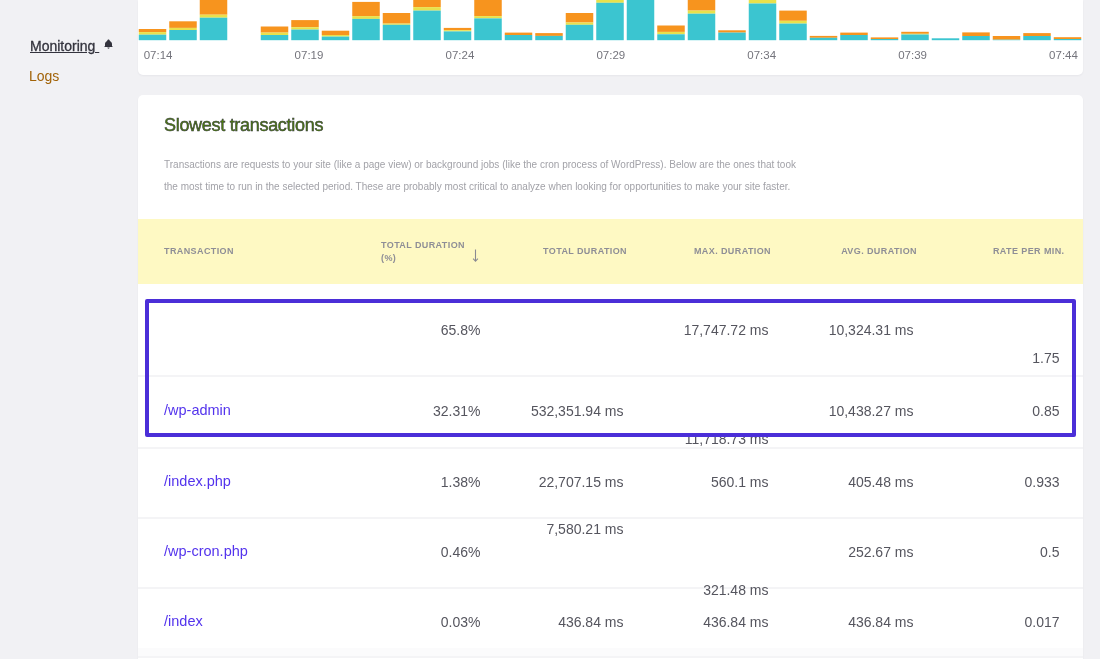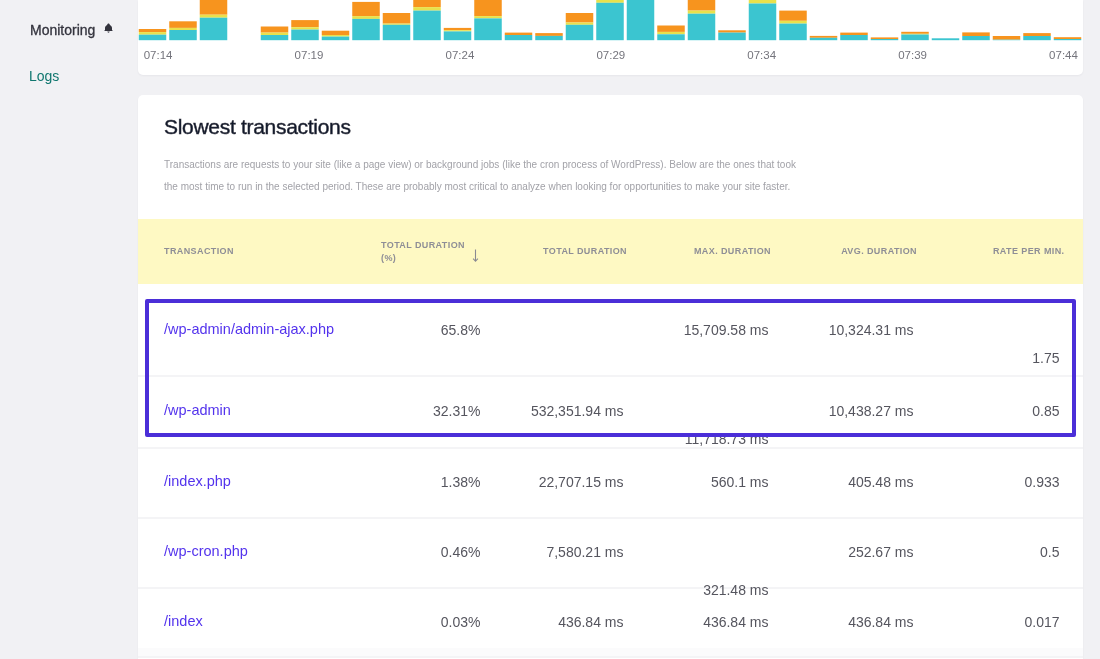--- a/index.html
+++ b/index.html
@@ -2,38 +2,38 @@
 <html><head>
 <meta charset="utf-8">
 <style>
 * { margin:0; padding:0; box-sizing:border-box; }
 html,body { width:1100px; height:659px; overflow:hidden; }
 body { background:#f1f1f4; font-family:"Liberation Sans", sans-serif; position:relative; }
 .page { position:absolute; inset:0; }
 .side-item { position:absolute; font-size:14px; }
 .chart-panel { position:absolute; left:138px; top:0; width:945px; height:75px; background:#fff; border-radius:0 0 5px 5px; box-shadow:0 1px 2px rgba(40,40,60,0.05); }
 .card { position:absolute; left:138px; top:95px; width:945px; height:600px; background:#fff; border-radius:5px; box-shadow:0 1px 2px rgba(40,40,60,0.05); }
-.card h2 { position:absolute; left:26px; top:20px; font-size:21px; font-weight:normal; letter-spacing:-0.3px; color:#0f172a; -webkit-text-stroke:0.5px #35353f; }
+.card h2 { position:absolute; left:26px; top:20px; font-size:18px; font-weight:normal; letter-spacing:-0.3px; color:#4d7c0f; -webkit-text-stroke:0.5px #35353f; }
 .desc { position:absolute; left:26px; top:59px; font-size:10px; line-height:22px; color:#a2a2a8; }
 .thead { position:absolute; left:0; top:124px; width:945px; height:65px; background:#fef9c3; }
 .th { position:absolute; font-size:9px; font-weight:bold; color:#8e8e96; letter-spacing:0.4px; }
 .link { position:absolute; font-size:14.5px; color:#5333ed; line-height:20px; }
 .val { position:absolute; font-size:14px; color:#55555e; line-height:20px; }
 .sep { position:absolute; left:0; width:945px; height:2px; background:#f4f4f6; }
 .hl-box { position:absolute; left:145px; top:298.5px; width:931px; height:138px; border:4px solid #4b2ed8; border-radius:2px; z-index:5; }
 </style>
 </head>
 <body>
 <div class="page">
-  <div class="side-item" style="left:30px; top:22px; color:#33333d; -webkit-text-stroke:0.3px #33333d;">Monitoring
+  <div class="side-item" style="left:30px; top:38px; color:#33333d;text-decoration:underline; -webkit-text-stroke:0.3px #33333d;">Monitoring
     <svg width="9" height="10" viewBox="0 0 9 10" style="margin-left:5px; vertical-align:2px;">
         <path d="M4.5 0.4 C5.2 0.4 5.8 1.0 5.8 1.7 L5.8 2.0 C7.1 2.5 8.0 3.7 8.0 5.1 L8.0 7.0 L8.9 8.1 L0.1 8.1 L1.0 7.0 L1.0 5.1 C1.0 3.7 1.9 2.5 3.2 2.0 L3.2 1.7 C3.2 1.0 3.8 0.4 4.5 0.4 Z M3.4 8.6 L5.6 8.6 C5.6 9.2 5.1 9.7 4.5 9.7 C3.9 9.7 3.4 9.2 3.4 8.6 Z" fill="#33333d"></path>
       </svg>
   </div>
-  <div class="side-item" style="left:29px; top:68px; color:#0f766e;">Logs</div>
+  <div class="side-item" style="left:29px; top:68px; color:#a16207;">Logs</div>
 
   <div class="chart-panel">
     <svg width="945" height="71" viewBox="0 0 945 71">
 <rect x="0.75" y="29.00" width="27.5" height="3.10" fill="#f7941e"></rect>
 <rect x="0.75" y="32.10" width="27.5" height="2.60" fill="#e8e14c"></rect>
 <rect x="0.75" y="34.70" width="27.5" height="5.50" fill="#3bc5d0"></rect>
 <rect x="31.25" y="21.30" width="27.5" height="6.60" fill="#f7941e"></rect>
 <rect x="31.25" y="27.90" width="27.5" height="2.10" fill="#e8e14c"></rect>
 <rect x="31.25" y="30.00" width="27.5" height="10.20" fill="#3bc5d0"></rect>
 <rect x="61.75" y="-8.00" width="27.5" height="22.70" fill="#f7941e"></rect>
@@ -127,40 +127,39 @@
         </svg>
       <div class="th" style="right:456px; top:27px;">TOTAL DURATION</div>
       <div class="th" style="right:312px; top:27px;">MAX. DURATION</div>
       <div class="th" style="right:166px; top:27px;">AVG. DURATION</div>
       <div class="th" style="right:18.5px; top:27px;">RATE PER MIN.</div>
     </div>
 <div class="sep" style="top:280px;"></div>
 <div class="sep" style="top:352px;"></div>
 <div class="sep" style="top:422px;"></div>
 <div class="sep" style="top:492px;"></div>
-<div class="link" style="left:26px;top:223.5px;">/wp-admin/admin-ajax.php</div>
 <div class="val" style="right:602.5px;top:224.5px;">65.8%</div>
-<div class="val" style="right:314.5px;top:224.5px;">15,709.58 ms</div>
+<div class="val" style="right:314.5px;top:224.5px;">17,747.72 ms</div>
 <div class="val" style="right:169.5px;top:224.5px;">10,324.31 ms</div>
 <div class="val" style="right:23.5px;top:224.5px;margin-top:28px;">1.75</div>
 <div class="link" style="left:26px;top:305px;">/wp-admin</div>
 <div class="val" style="right:602.5px;top:306px;">32.31%</div>
 <div class="val" style="right:459.5px;top:306px;">532,351.94 ms</div>
 <div class="val" style="right:314.5px;top:310px;margin-top:24px;">11,718.73 ms</div>
 <div class="val" style="right:169.5px;top:306px;">10,438.27 ms</div>
 <div class="val" style="right:23.5px;top:306px;">0.85</div>
 <div class="link" style="left:26px;top:376px;">/index.php</div>
 <div class="val" style="right:602.5px;top:377px;">1.38%</div>
 <div class="val" style="right:459.5px;top:377px;">22,707.15 ms</div>
 <div class="val" style="right:314.5px;top:377px;">560.1 ms</div>
 <div class="val" style="right:169.5px;top:377px;">405.48 ms</div>
 <div class="val" style="right:23.5px;top:377px;">0.933</div>
 <div class="link" style="left:26px;top:446px;">/wp-cron.php</div>
 <div class="val" style="right:602.5px;top:447px;">0.46%</div>
-<div class="val" style="right:459.5px;top:447px;">7,580.21 ms</div>
+<div class="val" style="right:459.5px;top:424px;">7,580.21 ms</div>
 <div class="val" style="right:314.5px;top:447px;margin-top:38px;">321.48 ms</div>
 <div class="val" style="right:169.5px;top:447px;">252.67 ms</div>
 <div class="val" style="right:23.5px;top:447px;">0.5</div>
 <div class="link" style="left:26px;top:516px;">/index</div>
 <div class="val" style="right:602.5px;top:517px;">0.03%</div>
 <div class="val" style="right:459.5px;top:517px;">436.84 ms</div>
 <div class="val" style="right:314.5px;top:517px;">436.84 ms</div>
 <div class="val" style="right:169.5px;top:517px;">436.84 ms</div>
 <div class="val" style="right:23.5px;top:517px;">0.017</div>
     <div style="position:absolute; left:0; top:553px; width:945px; height:9px; background:#fbfbfc;"></div>

